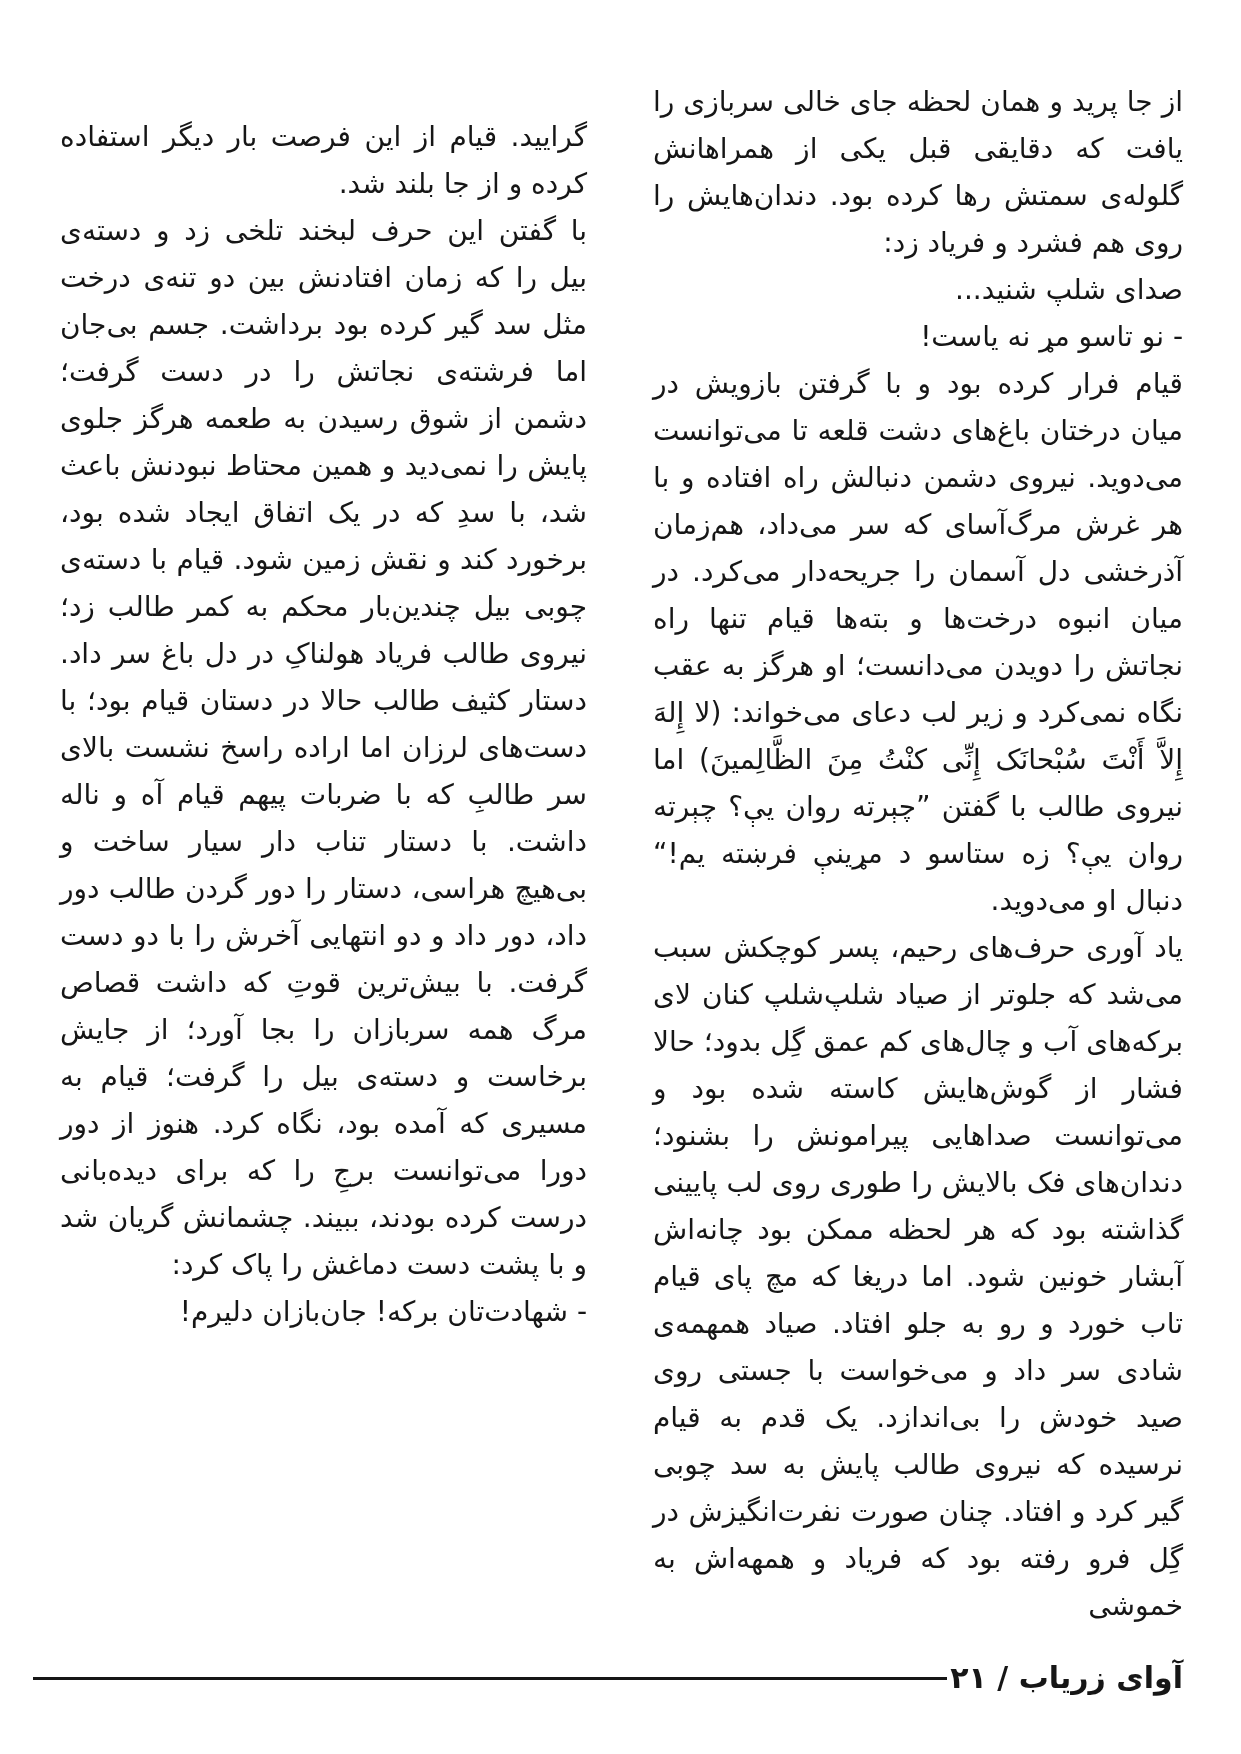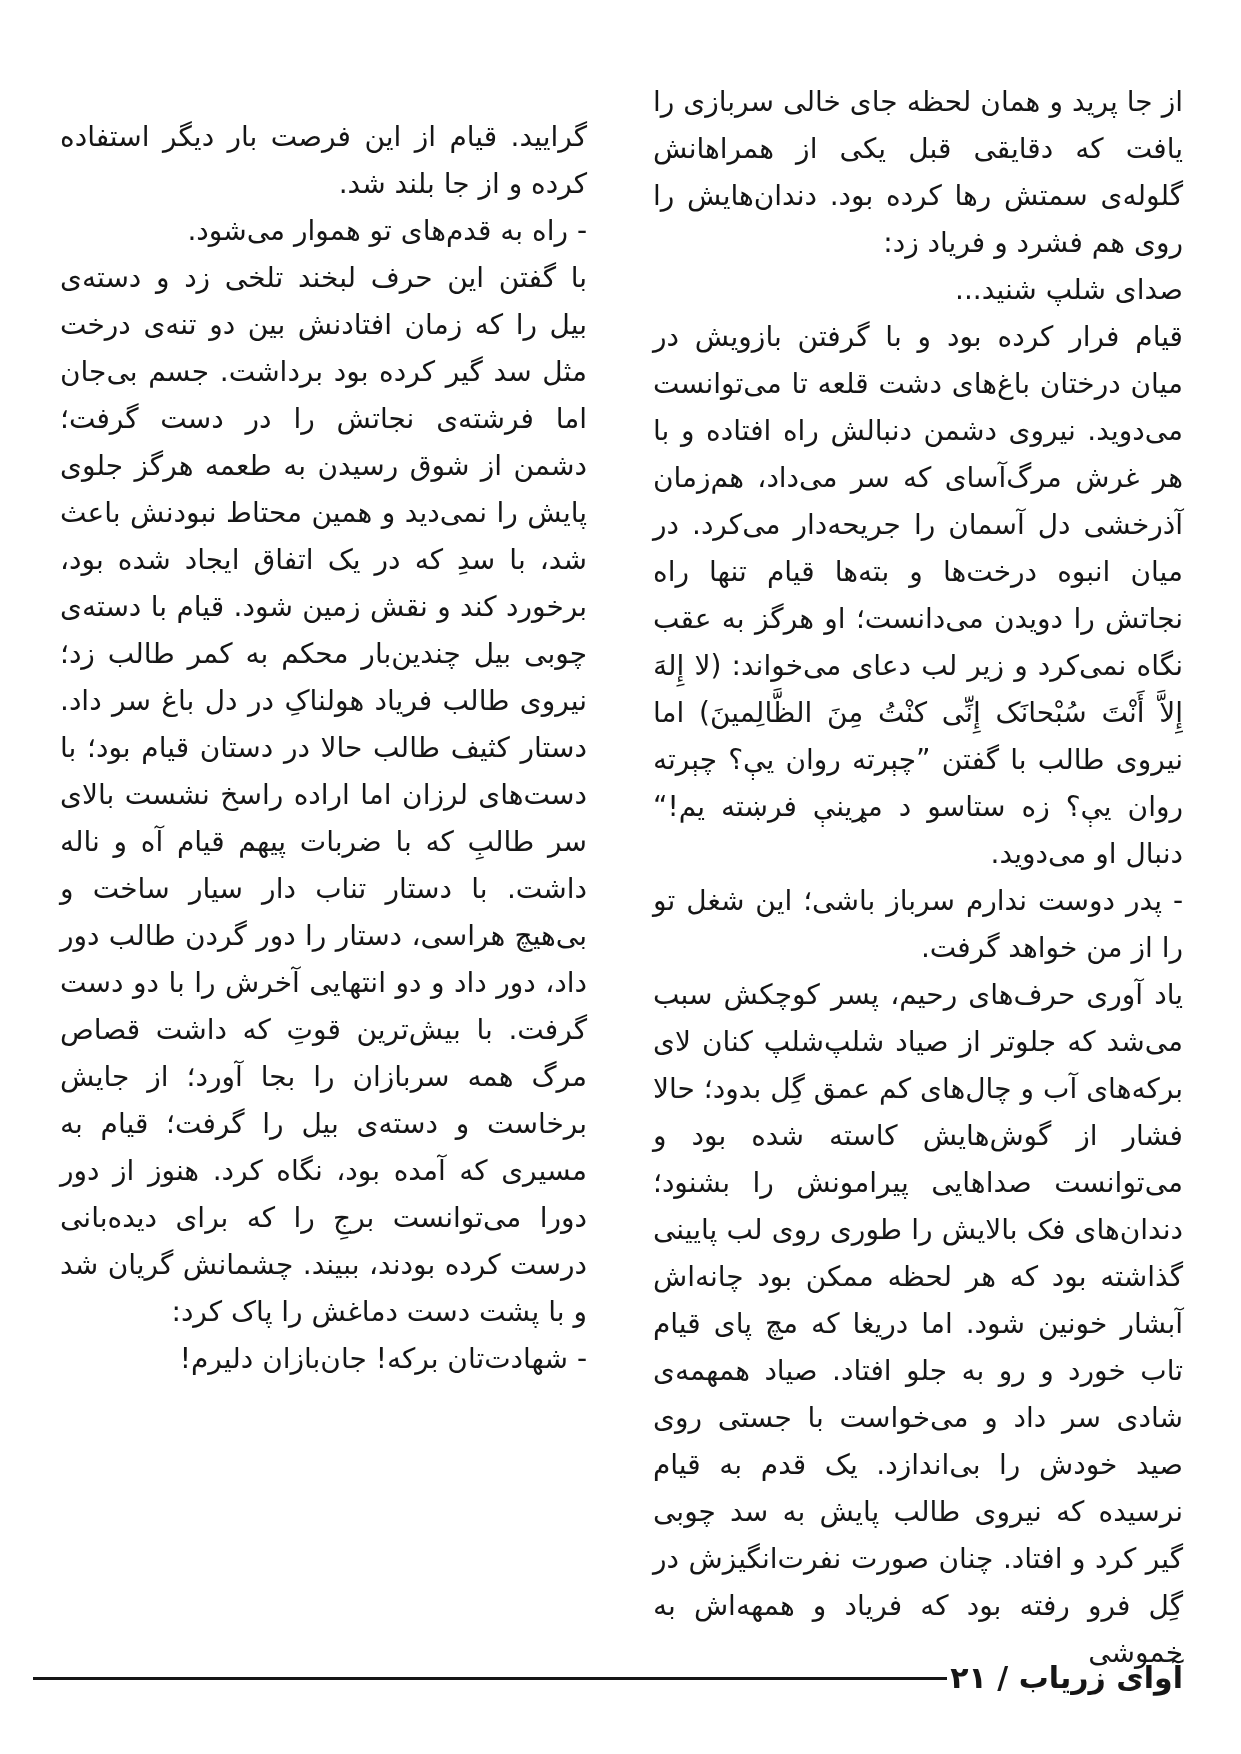--- a/index.html
+++ b/index.html
@@ -64,28 +64,27 @@
 </head>
 <body>
 
 <div class="page">
 
   <div class="text-columns">
 
     <section class="col col-right">
       <p>از جا پرید و همان لحظه جای خالی سربازی را یافت که دقایقی قبل یکی از همراهانش گلوله‌ی سمتش رها کرده بود. دندان‌هایش را روی هم فشرد و فریاد زد:</p>
       <p>صدای شلپ شنید...</p>
+      <p>- نو تاسو مړ نه یاست!</p>
       <p>قیام فرار کرده بود و با گرفتن بازویش در میان درختان باغ‌های دشت قلعه تا می‌توانست می‌دوید. نیروی دشمن دنبالش راه افتاده و با هر غرش مرگ‌آسای که سر می‌داد، هم‌زمان آذرخشی دل آسمان را جریحه‌دار می‌کرد. در میان انبوه درخت‌ها و بته‌ها قیام تنها راه نجاتش را دویدن می‌دانست؛ او هرگز به عقب نگاه نمی‌کرد و زیر لب دعای می‌خواند: (لا إِلهَ إِلاَّ أَنْتَ سُبْحانَک إِنِّی کنْتُ مِنَ الظَّالِمینَ) اما نیروی طالب با گفتن ”چېرته روان یې؟ چېرته روان یې؟ زه ستاسو د مړینې فرښته یم!“ دنبال او می‌دوید.</p>
-      <p>- پدر دوست ندارم سرباز باشی؛ این شغل تو را از من خواهد گرفت.</p>
       <p>یاد آوری حرف‌های رحیم، پسر کوچکش سبب می‌شد که جلوتر از صیاد شلپ‌شلپ کنان لای برکه‌های آب و چال‌های کم عمق گِل بدود؛ حالا فشار از گوش‌هایش کاسته شده بود و می‌توانست صداهایی پیرامونش را بشنود؛ دندان‌های فک بالایش را طوری روی لب پایینی گذاشته بود که هر لحظه ممکن بود چانه‌اش آبشار خونین شود. اما دریغا که مچ پای قیام تاب خورد و رو به جلو افتاد. صیاد همهمه‌ی شادی سر داد و می‌خواست با جستی روی صید خودش را بی‌اندازد. یک قدم به قیام نرسیده که نیروی طالب پایش به سد چوبی گیر کرد و افتاد. چنان صورت نفرت‌انگیزش در گِل فرو رفته بود که فریاد و همهه‌اش به خموشی</p>
     </section>
 
     <section class="col col-left">
       <p>گرایید. قیام از این فرصت بار دیگر استفاده کرده و از جا بلند شد.</p>
-      <p>- راه به قدم‌های تو هموار می‌شود.</p>
       <p>با گفتن این حرف لبخند تلخی زد و دسته‌ی بیل را که زمان افتادنش بین دو تنه‌ی درخت مثل سد گیر کرده بود برداشت. جسم بی‌جان اما فرشته‌ی نجاتش را در دست گرفت؛ دشمن از شوق رسیدن به طعمه هرگز جلوی پایش را نمی‌دید و همین محتاط نبودنش باعث شد، با سدِ که در یک اتفاق ایجاد شده بود، برخورد کند و نقش زمین شود. قیام با دسته‌ی چوبی بیل چندین‌بار محکم به کمر طالب زد؛ نیروی طالب فریاد هولناکِ در دل باغ سر داد. دستار کثیف طالب حالا در دستان قیام بود؛ با دست‌های لرزان اما اراده راسخ نشست بالای سر طالبِ که با ضربات پیهم قیام آه و ناله داشت. با دستار تناب دار سیار ساخت و بی‌هیچ هراسی، دستار را دور گردن طالب دور داد، دور داد و دو انتهایی آخرش را با دو دست گرفت. با بیش‌ترین قوتِ که داشت قصاص مرگ همه سربازان را بجا آورد؛ از جایش برخاست و دسته‌ی بیل را گرفت؛ قیام به مسیری که آمده بود، نگاه کرد. هنوز از دور دورا می‌توانست برجِ را که برای دیده‌بانی درست کرده بودند، ببیند. چشمانش گریان شد و با پشت دست دماغش را پاک کرد:</p>
       <p>- شهادت‌تان برکه! جان‌بازان دلیرم!</p>
     </section>
 
   </div>
 
   <footer class="page-footer">
     <span class="footer-text">آوای زریاب / ۲۱</span>
     <span class="footer-rule"></span>
   </footer>

